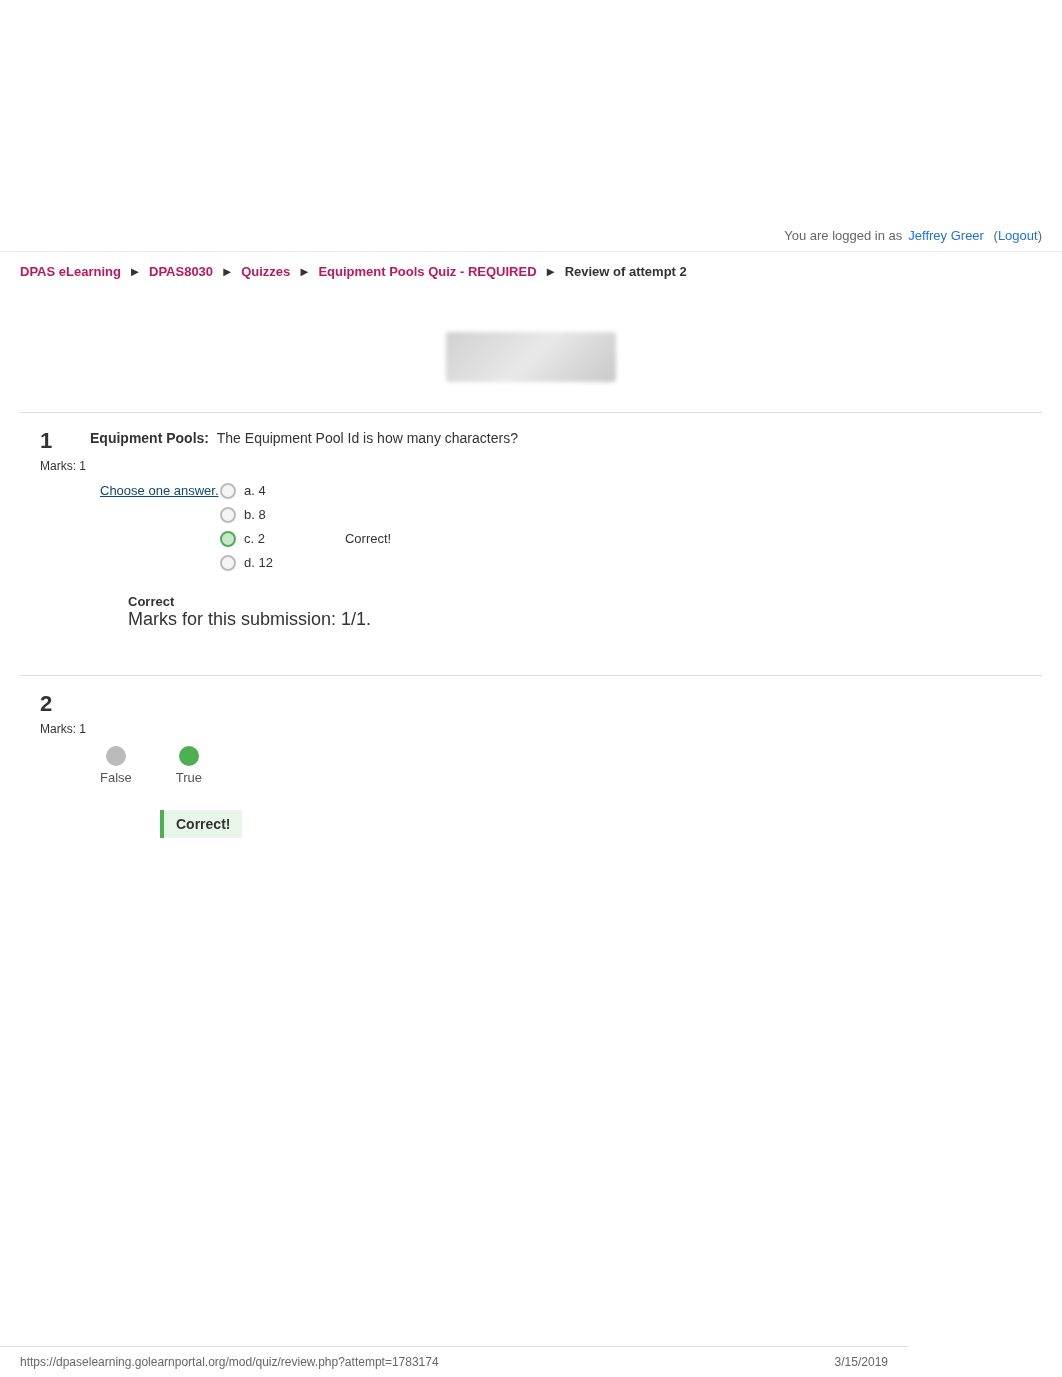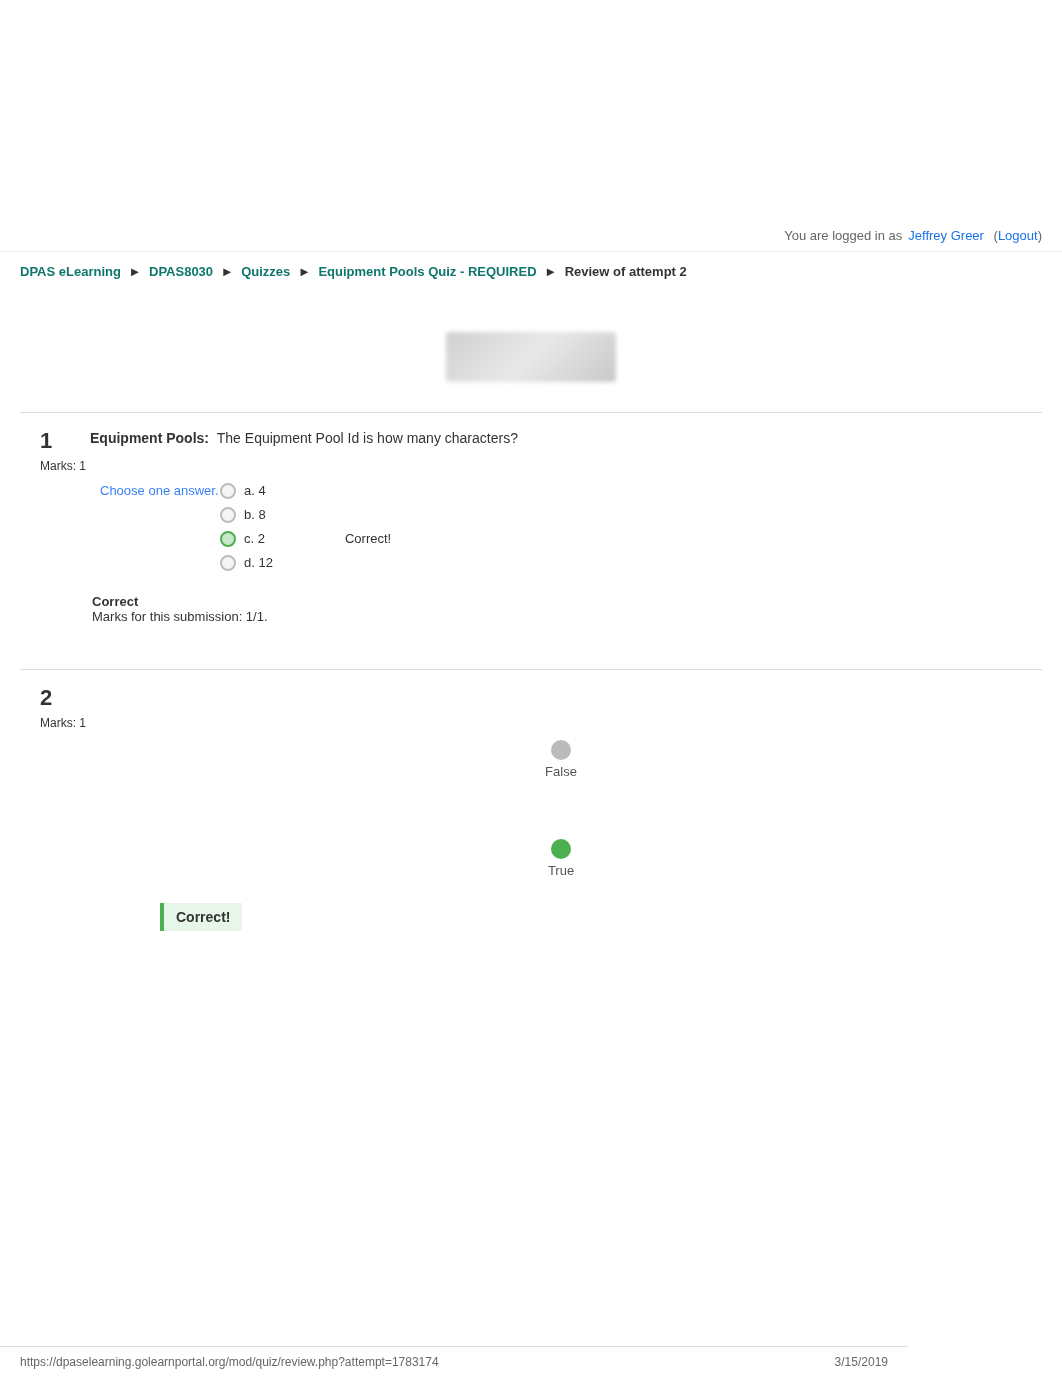--- a/index.html
+++ b/index.html
@@ -45,21 +45,21 @@
       font-size: 13px;
       font-weight: bold;
       color: #1a73e8;
       line-height: 1.5;
     }
     .breadcrumb span {
       color: #333;
       font-weight: bold;
     }
     .breadcrumb a {
-      color: #0f766e;
+      color: #be185d;
       text-decoration: none;
     }
     .breadcrumb .arrow {
       color: #333;
       margin: 0 4px;
       font-weight: normal;
     }
 
     
     .main-content {
@@ -116,23 +116,24 @@
     }
 
     
     .answer-section {
       display: flex;
       margin-left: 60px;
       margin-top: 8px;
     }
     .choose-label {
       font-size: 13px;
-      color: #3b82f6;
+      color: #0c4a6e;
       width: 120px;
       flex-shrink: 0;
+      text-decoration: underline;
     }
     .options-list {
       flex: 1;
     }
     .option-row {
       display: flex;
       align-items: flex-start;
       margin-bottom: 8px;
     }
     .option-radio {
@@ -157,41 +158,40 @@
       color: #333;
     }
     .correct-badge {
       margin-left: 80px;
       color: #333;
       font-size: 13px;
     }
 
     
     .result-section {
-      margin-left: 52px;
+      margin-left: 88px;
       margin-top: 15px;
     }
     .result-correct {
       font-weight: bold;
       font-size: 13px;
       color: #333;
     }
     .result-marks {
-      font-size: 13px;
+      font-size: 18px;
       color: #333;
     }
 
     
     .tf-options {
       display: flex;
       align-items: center;
       margin-left: 60px;
       margin-top: 10px;
-      gap: 60px;
-      flex-direction: column;
+      gap: 44px;
     }
     .tf-option {
       display: flex;
       flex-direction: column;
       align-items: center;
     }
     .tf-radio-false {
       width: 20px;
       height: 20px;
       border-radius: 50%;

